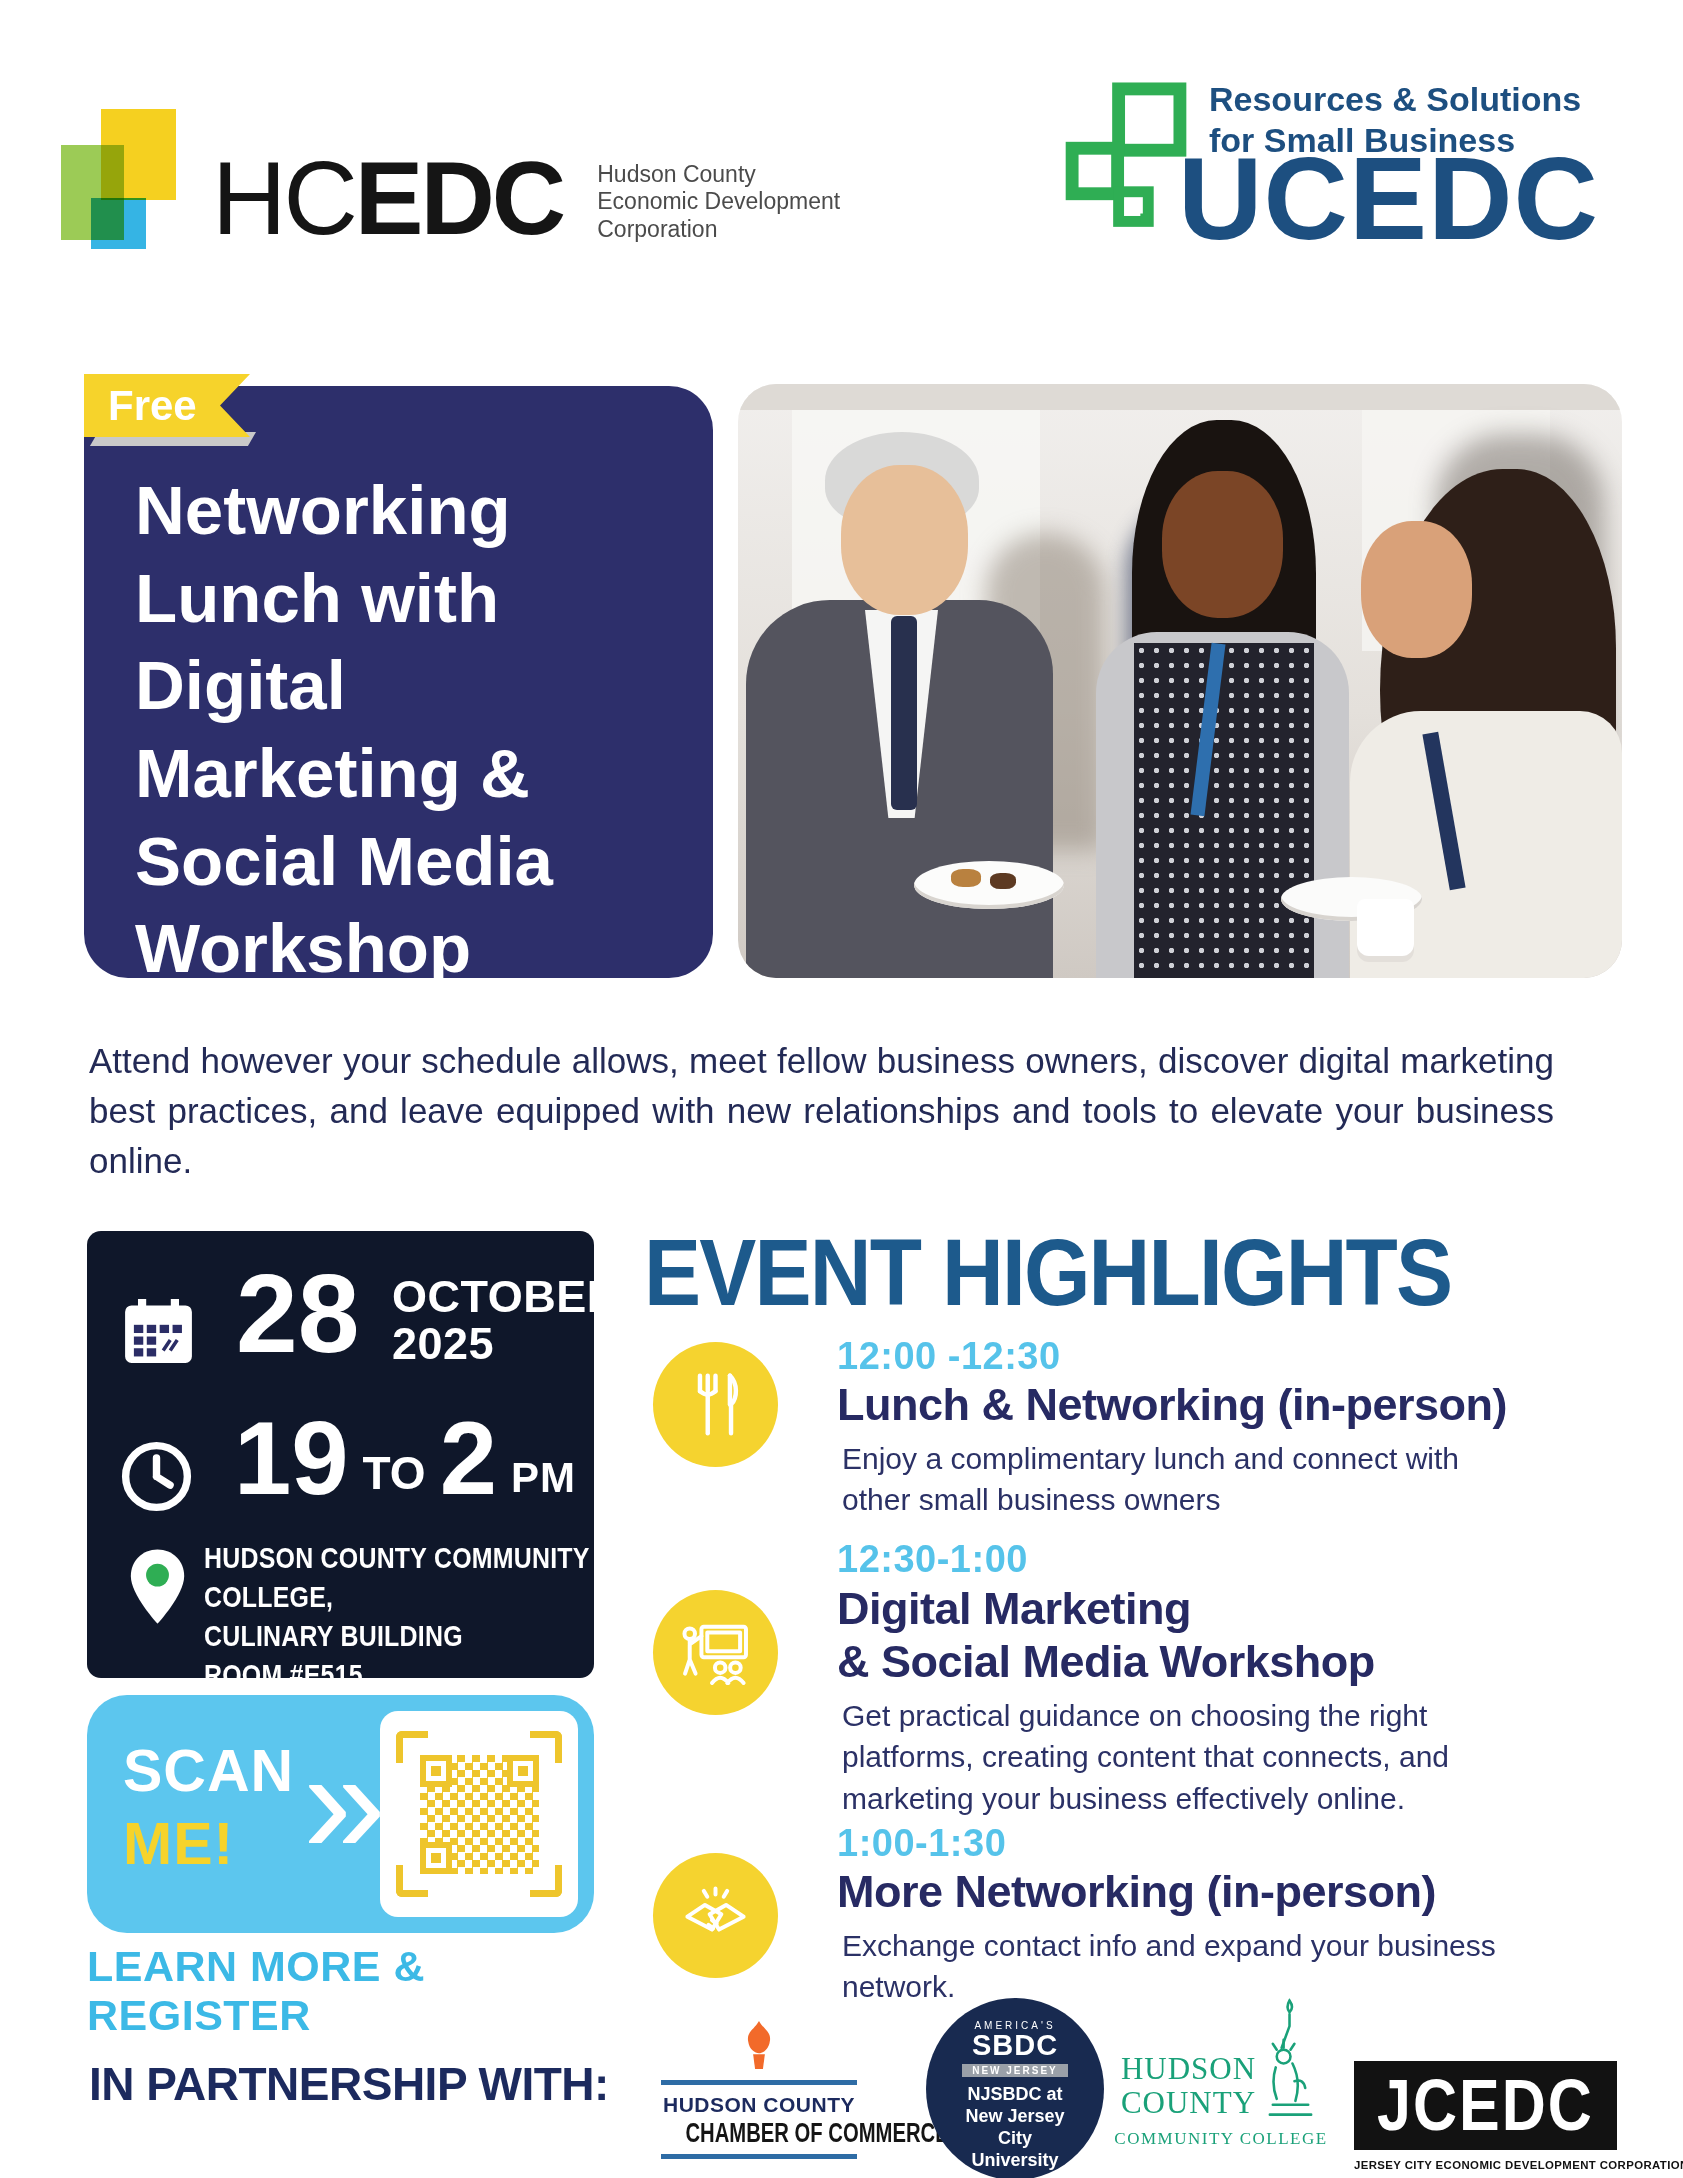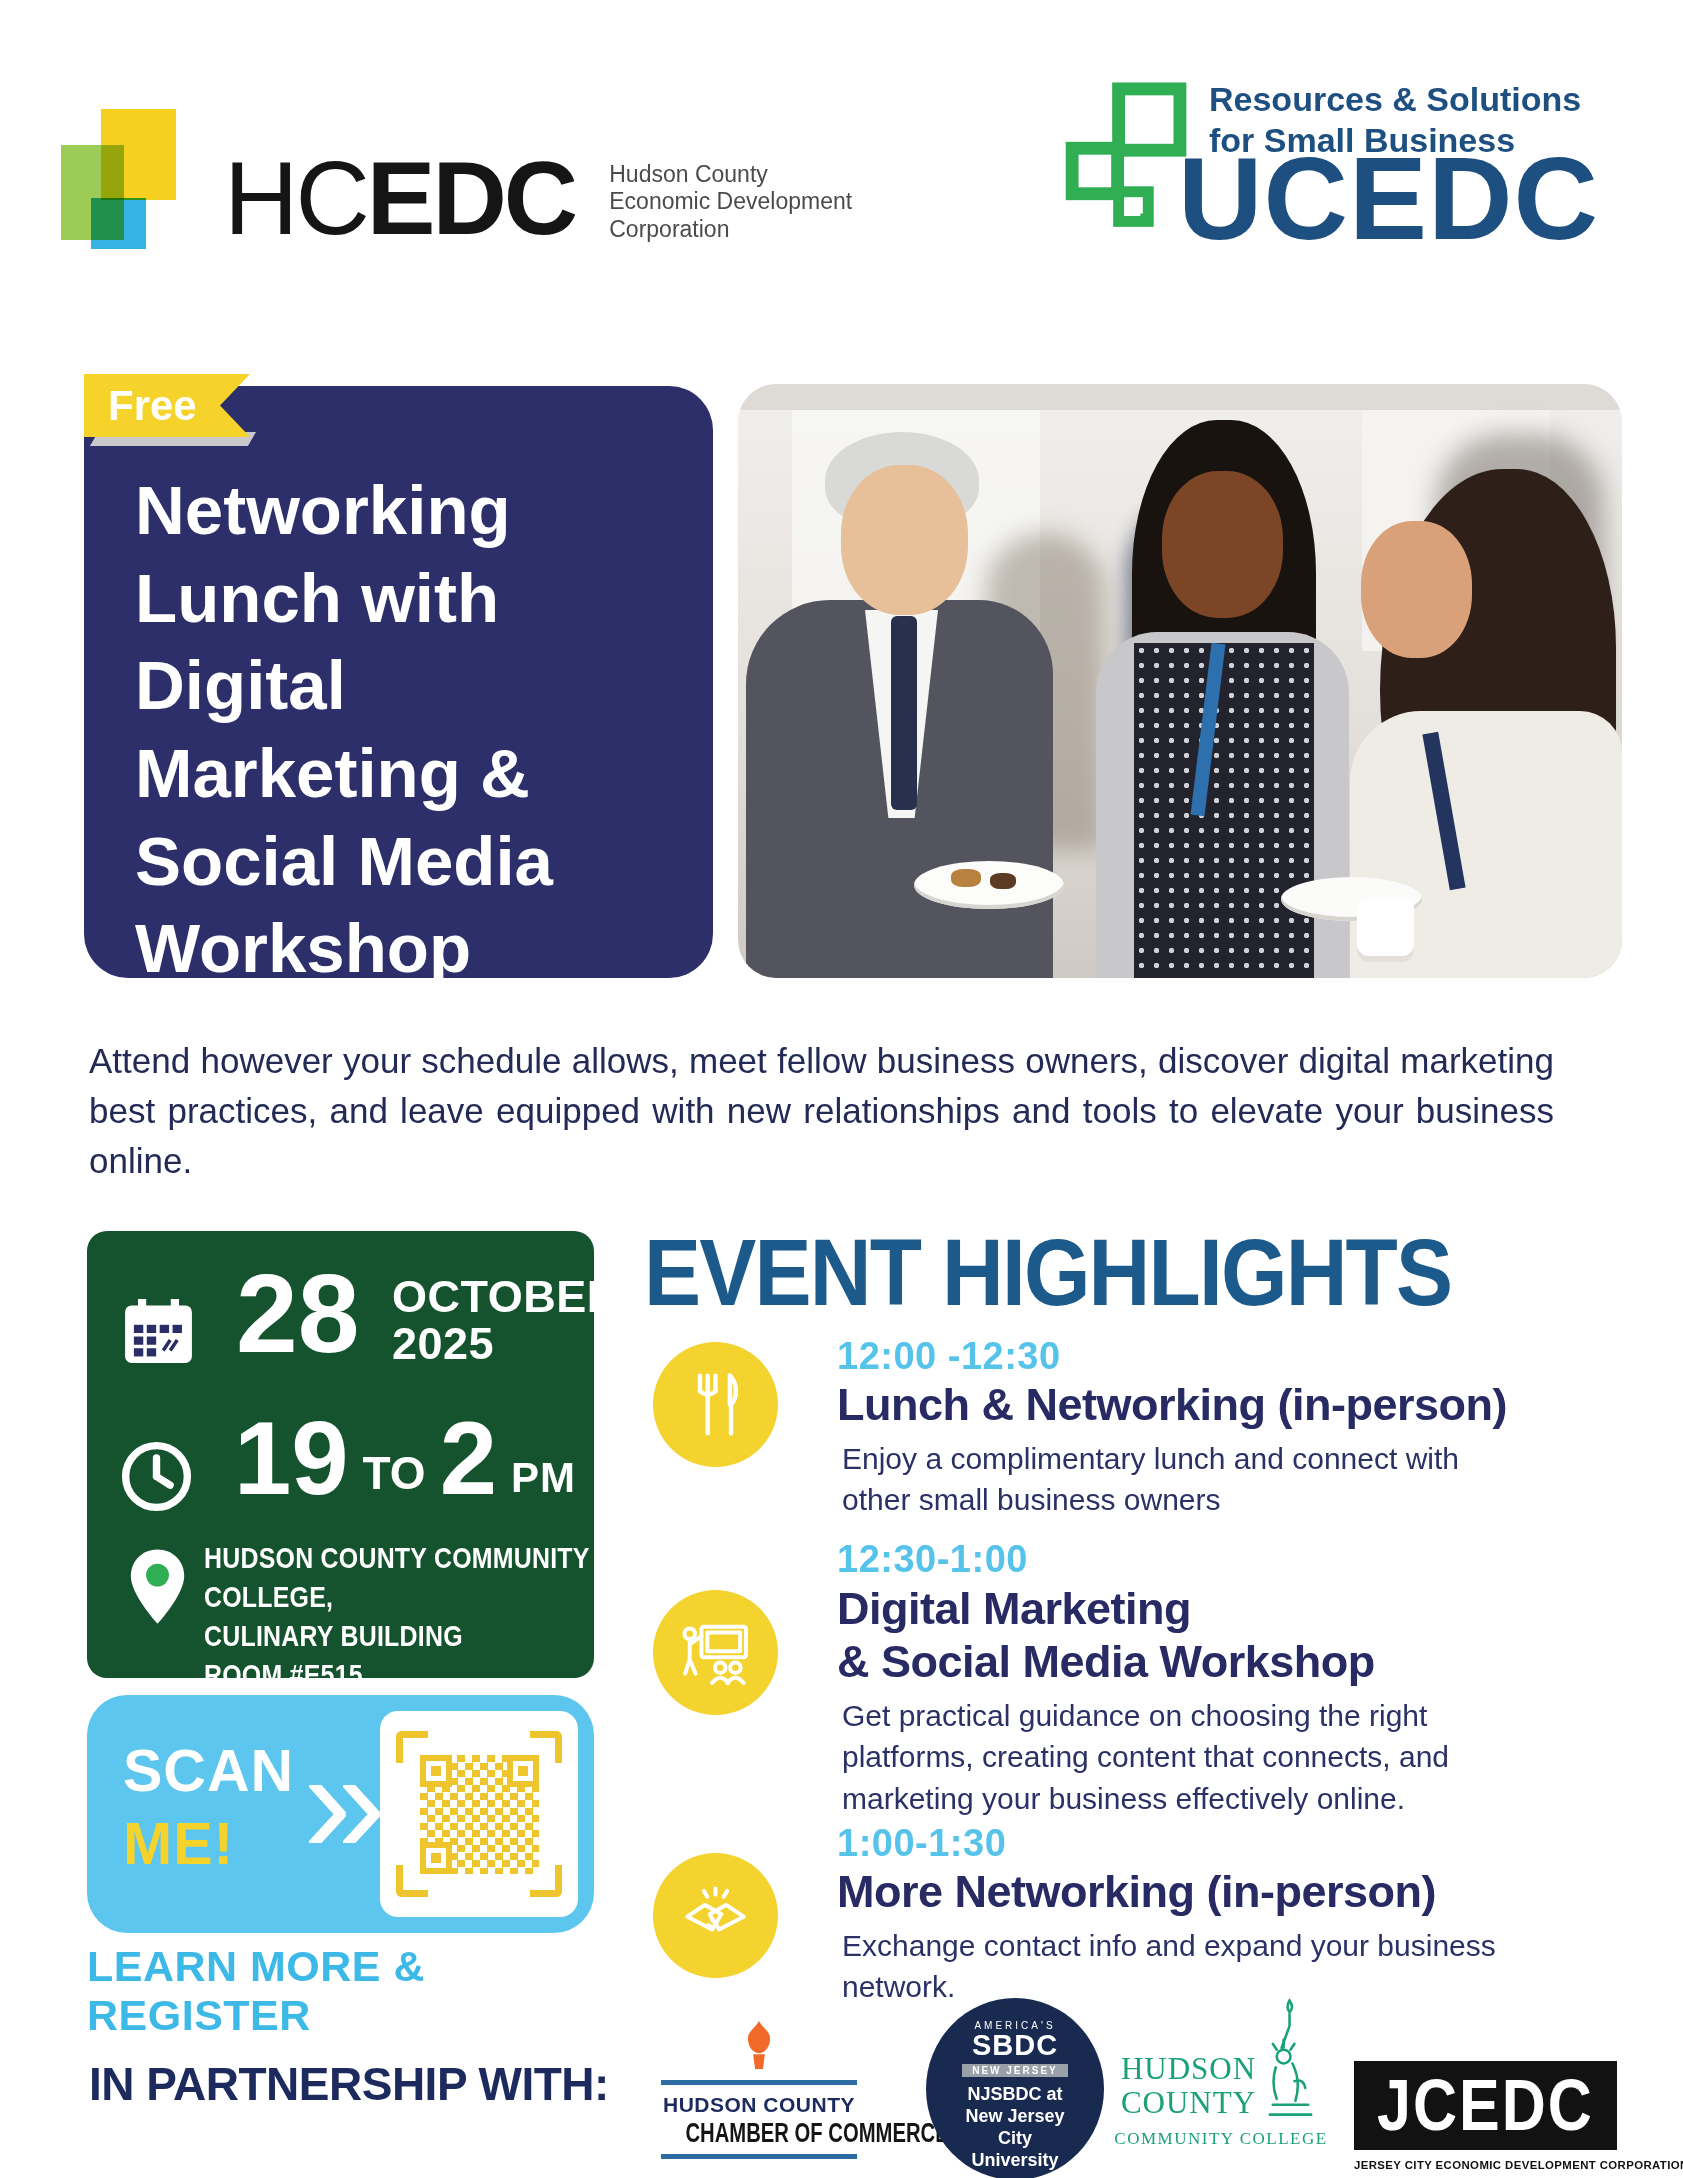--- a/index.html
+++ b/index.html
@@ -9,21 +9,21 @@
   .pre { white-space:pre-line; }
 
   
   .hcedc { left:61px; top:104px; width:891px; height:188px; display:flex; align-items:center; gap:34px; }
   .hcedc-mark { position:relative; width:117px; height:178px; flex:0 0 auto; }
   .hcedc-sq { position:absolute; mix-blend-mode:multiply; }
   .sq-green { left:0; top:36px; width:63px; height:95px; background:#9ccb56; }
   .sq-yellow { left:40px; top:0; width:75px; height:91px; background:#f5d020; }
   .sq-blue { left:30px; top:89px; width:55px; height:51px; background:#35b4e4; }
   .hcedc-word { font-size:103px; letter-spacing:-3px; color:#151515; line-height:1; }
-  .hcedc-word .light { font-weight:400;margin-left:12px; }
+  .hcedc-word .light { font-weight:400; }
   .hcedc-word .bold { font-weight:800; }
   .hcedc-tag { font-size:23px; color:#4b4b4b; line-height:1.2; padding-top:8px; }
 
   
   .ucedc { left:1051px; top:61px; width:589px; height:287px; }
   .ucedc-mark { left:12px; top:20px; }
   .ucedc-tag { left:158px; top:18px; font-size:34px; font-weight:700; color:#1d4f80; line-height:1.2; }
   .ucedc-name { left:127px; top:79px; font-size:117px; font-weight:800; color:#1d4f80; letter-spacing:1px; line-height:1; }
   .ucedc-sub { left:28px; top:236px; font-size:26px; font-weight:500; color:#67bf4a; letter-spacing:0.3px; }
 
@@ -64,21 +64,21 @@
   .rw-hair { right:6px; top:85px; width:236px; height:426px; background:#2e1f18; border-radius:52% 42% 30% 48%; }
   .rw-face { right:150px; top:137px; width:111px; height:137px; background:#d9a179; border-radius:46%; }
   .rw-coat { right:0; top:327px; width:272px; height:267px; background:#efece6; border-radius:71px 42px 0 0; }
   .rw-lanyard { right:170px; top:348px; width:16px; height:158px; background:#23355e; transform:rotate(-10deg); }
   .cup { left:619px; top:515px; width:57px; height:57px; background:#fff; border-radius:8px 8px 12px 12px; box-shadow:0 6px 0 #e3dfda; }
 
   
   .intro { left:89px; top:1036px; width:1465px; font-size:35px; color:#232a56; line-height:1.43; text-align:justify; }
 
   
-  .details { left:87px; top:1231px; width:507px; height:447px; background:#14532d; border-radius:20px; color:#fff; }
+  .details { left:87px; top:1231px; width:507px; height:447px; background:#0f172a; border-radius:14px; color:#fff; }
   .details div { position:absolute; }
   .cal-icon { left:34px; top:61px; }
   .day { left:149px; top:28px; font-size:111px; font-weight:800; line-height:1; }
   .monthyear { left:305px; top:42px; font-size:45px; font-weight:800; line-height:1.05; letter-spacing:0.5px; }
   .clock-icon { left:30px; top:206px; }
   .timerow { left:147px; top:176px; display:flex; align-items:flex-end; gap:14px; }
   .t-big { font-size:103px; font-weight:800; line-height:1; }
   .t-small { font-size:46px; font-weight:800; padding-bottom:10px; }
   .t-ampm { font-size:42px; font-weight:800; padding-bottom:8px; letter-spacing:1px; }
   .pin-icon { left:40px; top:315px; }

